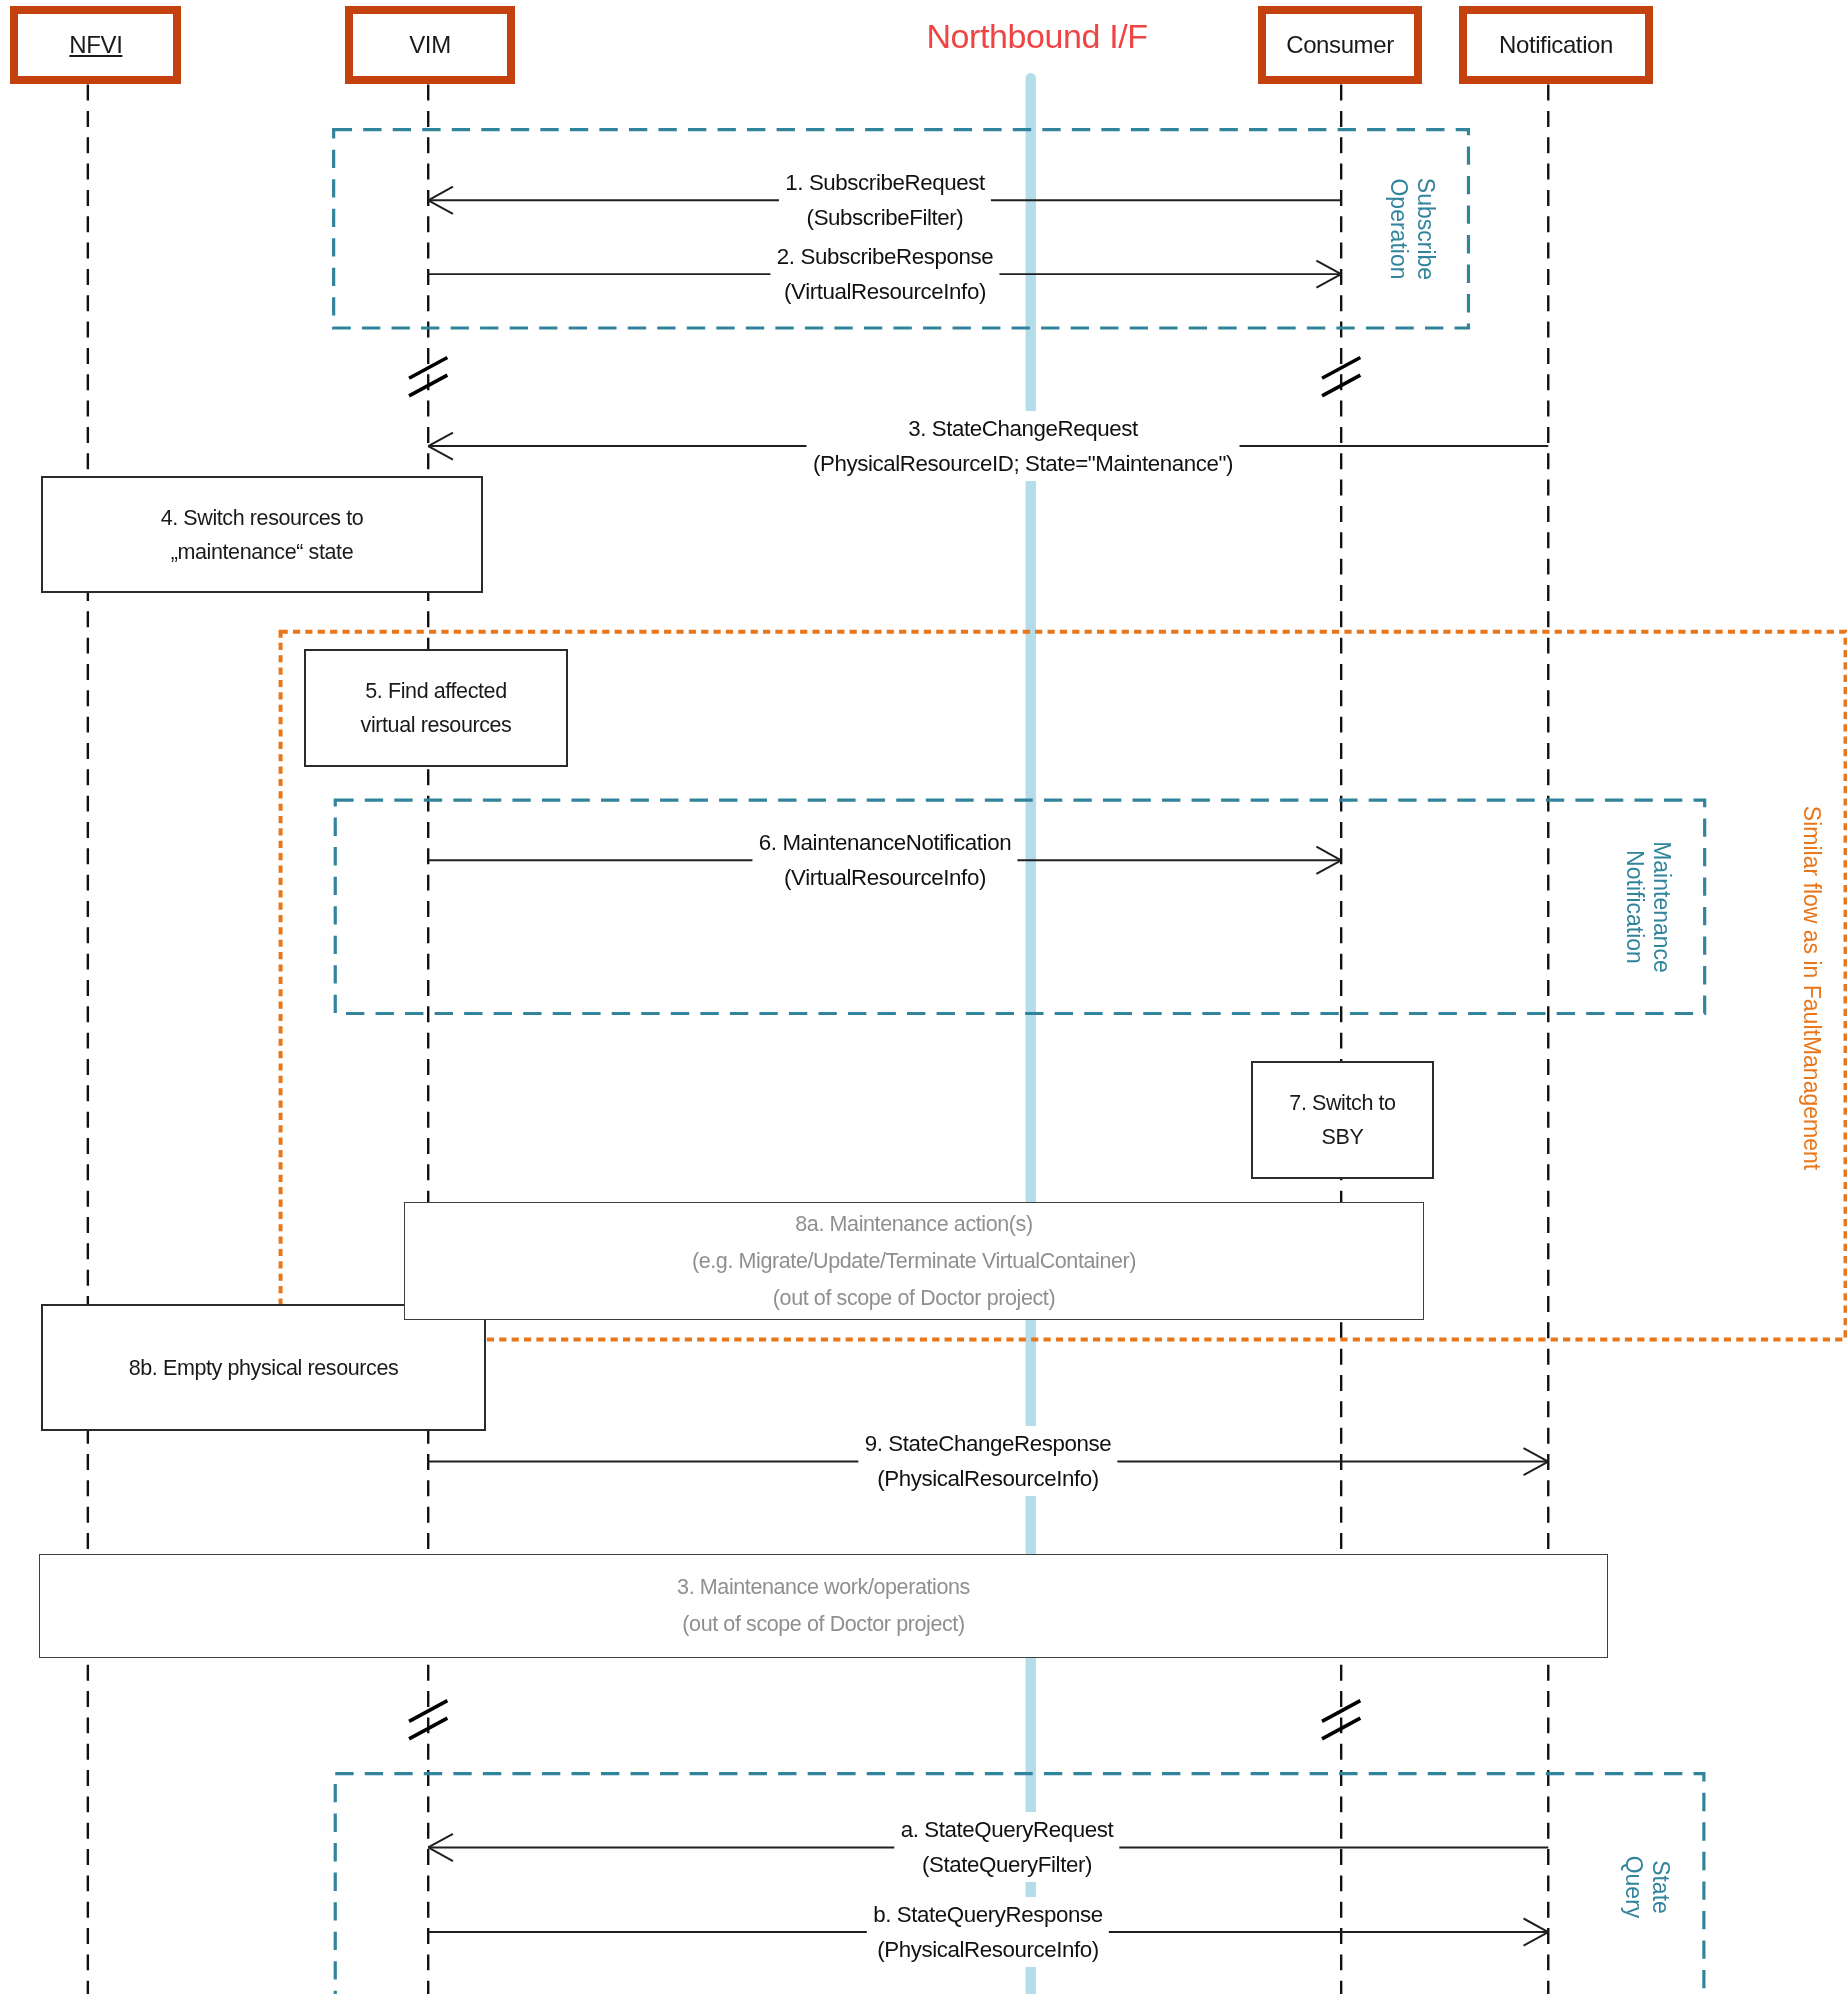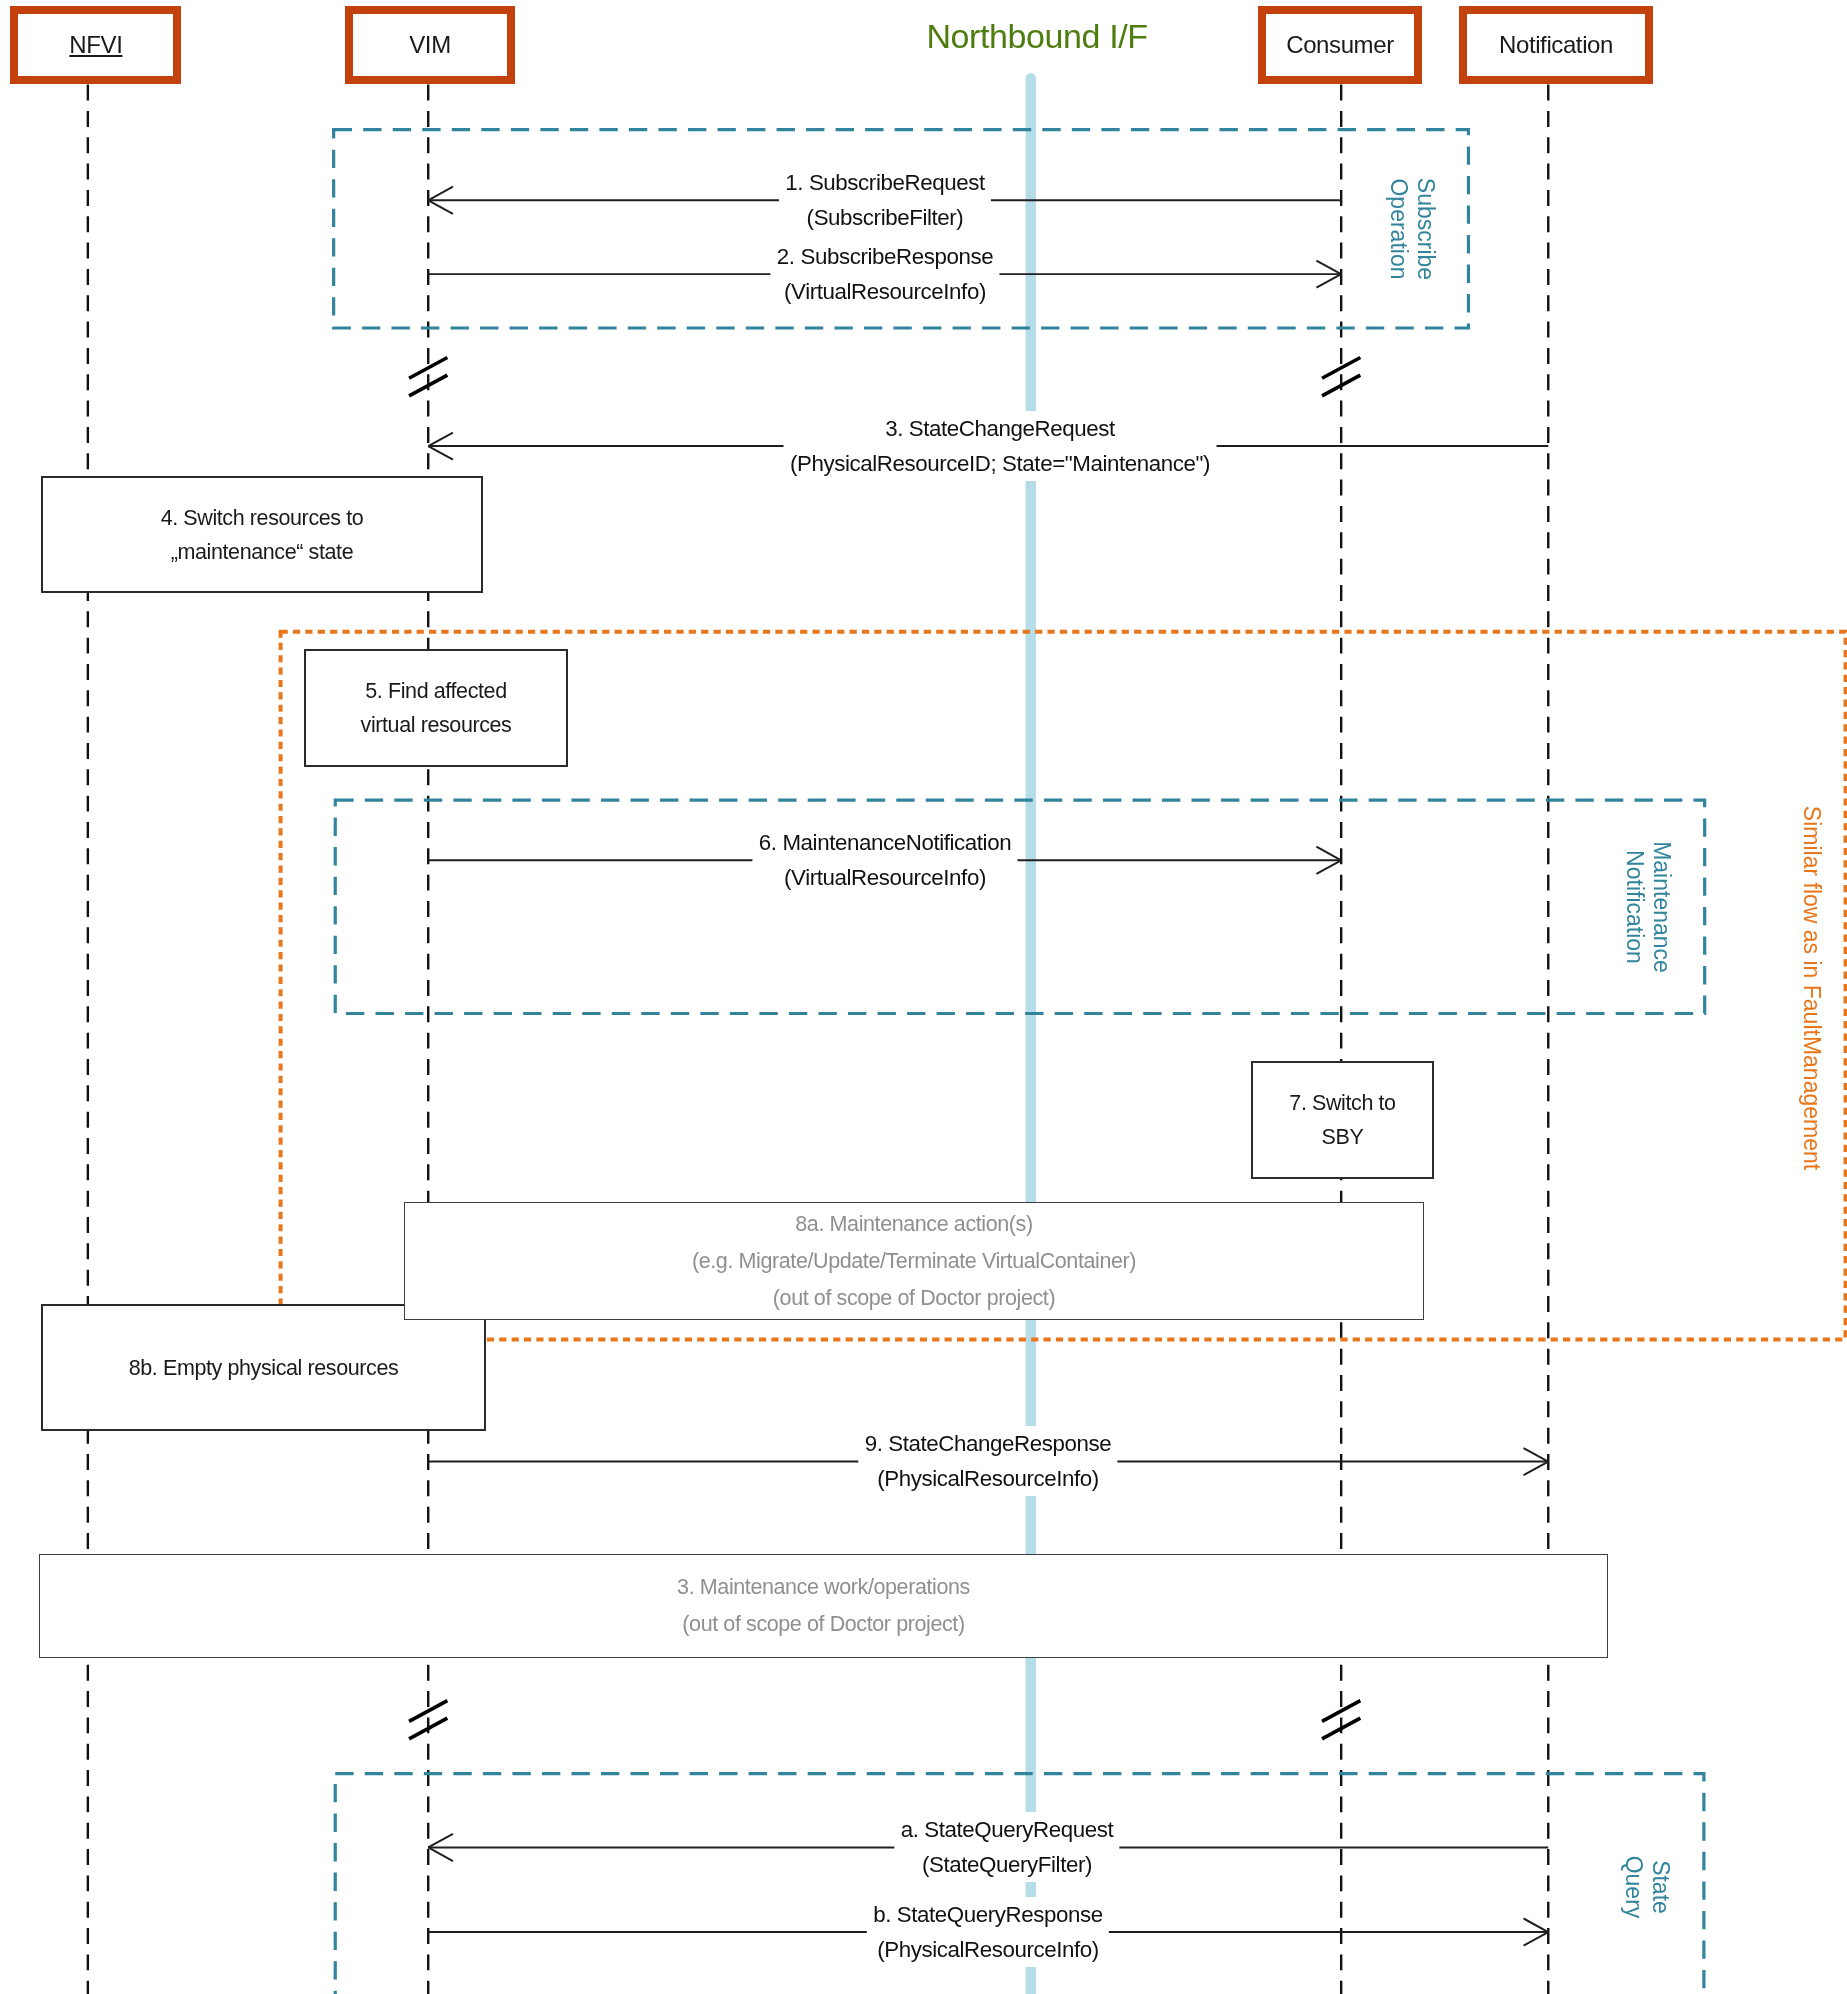--- a/index.html
+++ b/index.html
@@ -14,21 +14,21 @@
   .actor-box {
     position:absolute; top:6.4px; height:78px; background:#fff;
     border:8px solid #c2410c; box-sizing:border-box; z-index:5;
     display:flex; align-items:center; justify-content:center;
     font-size:24px; letter-spacing:-0.4px; white-space:nowrap;
   }
   .actor-box.u span { text-decoration:underline; }
 
   .if-title {
     position:absolute; z-index:5; transform:translateX(-50%);
-    font-size:34px; color:#4d7c0f; letter-spacing:-0.4px; white-space:nowrap;
+    font-size:34px; color:#ef4444; letter-spacing:-0.4px; white-space:nowrap;
   }
 
   .note {
     position:absolute; background:#fff; border:2.4px solid #2b2b2b; box-sizing:border-box;
     display:flex; flex-direction:column; align-items:center; justify-content:center;
     text-align:center; font-size:21.5px; line-height:34px; letter-spacing:-0.4px; z-index:2;
   }
   .note.gray { border:1.6px solid #3f3f3f; color:#8f8f8f; line-height:37px; }
 
   .msg {
@@ -162,21 +162,21 @@
   </svg>
 
   <div class="msg" style="left:885px; top:165px;">
     <div>1. SubscribeRequest</div>
     <div>(SubscribeFilter)</div>
   </div>
   <div class="msg" style="left:885px; top:239px;">
     <div>2. SubscribeResponse</div>
     <div>(VirtualResourceInfo)</div>
   </div>
-  <div class="msg" style="left:1000px; top:411px;">
+  <div class="msg" style="left:1023px; top:411px;">
     <div>3. StateChangeRequest</div>
     <div>(PhysicalResourceID; State="Maintenance")</div>
   </div>
   <div class="msg" style="left:885px; top:825px;">
     <div>6. MaintenanceNotification</div>
     <div>(VirtualResourceInfo)</div>
   </div>
   <div class="msg" style="left:988px; top:1426px;">
     <div>9. StateChangeResponse</div>
     <div>(PhysicalResourceInfo)</div>

